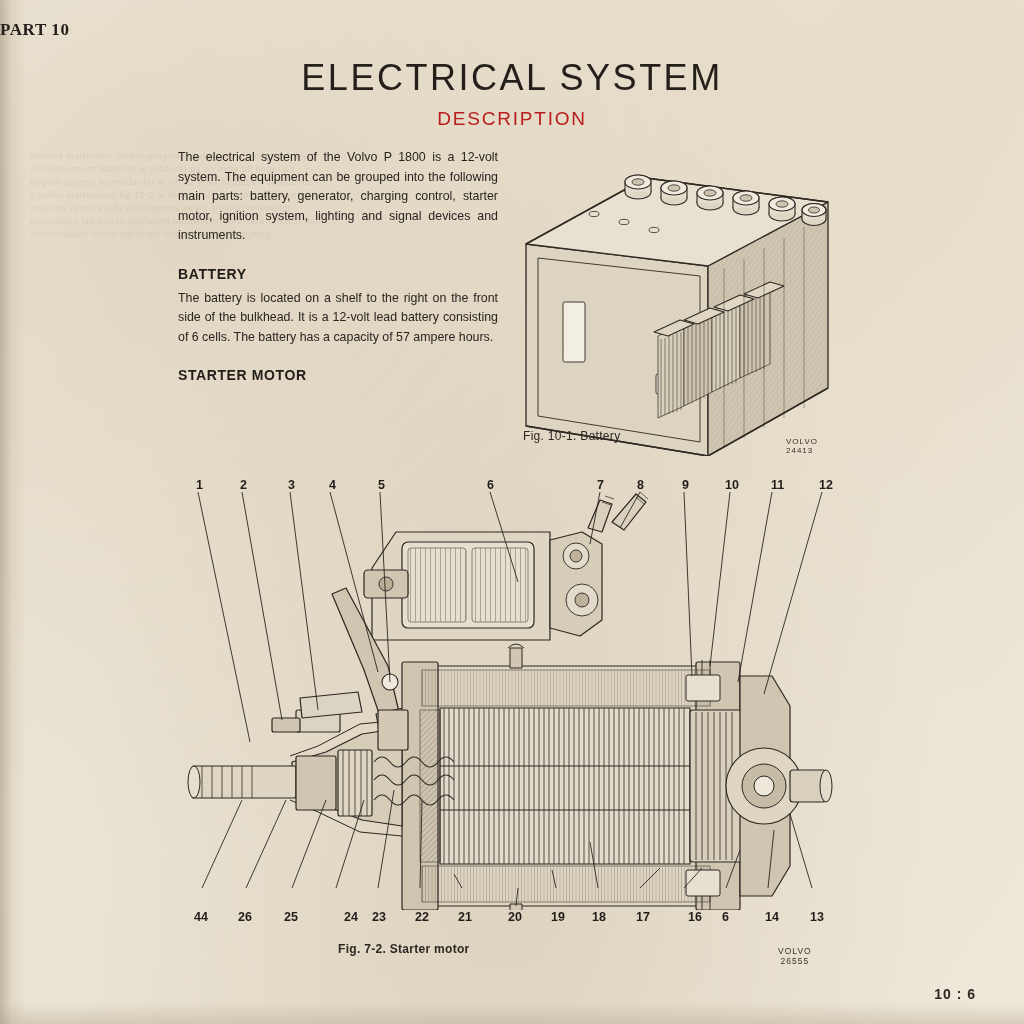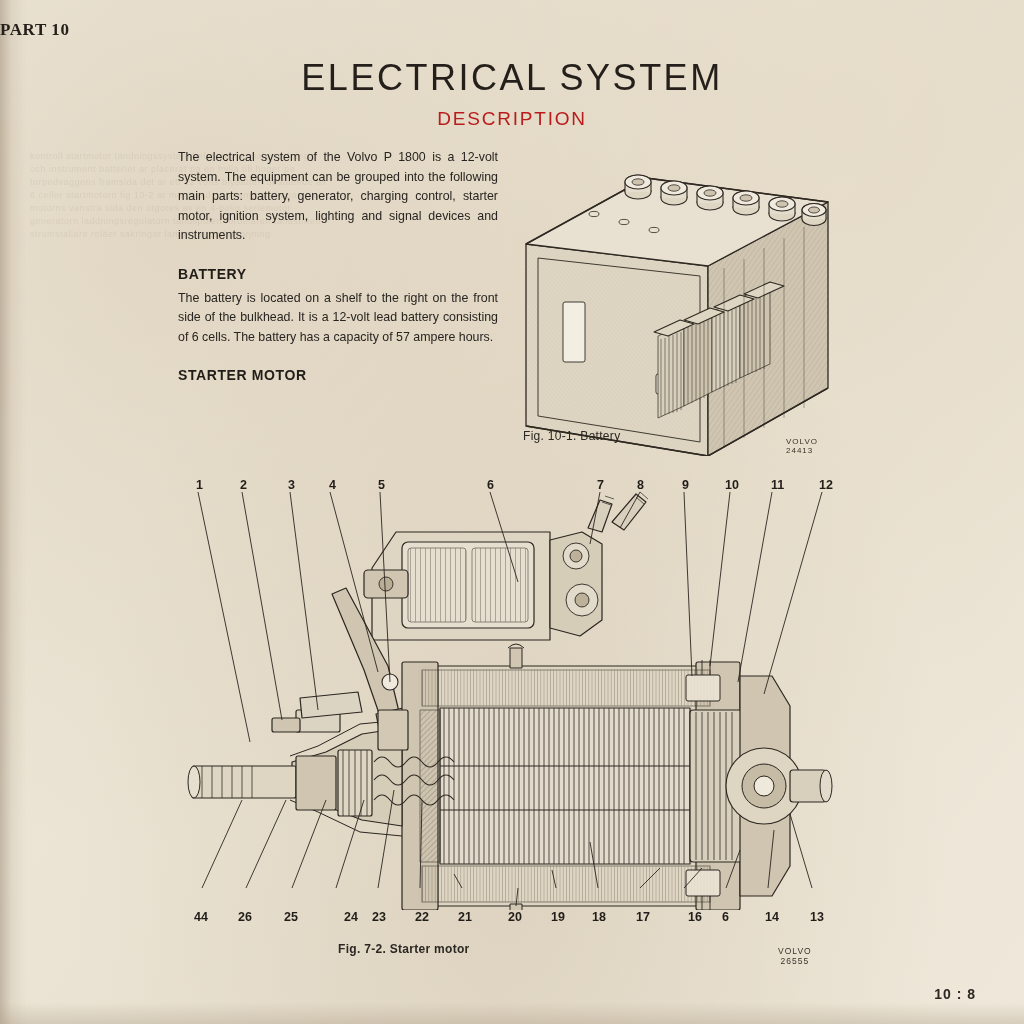--- a/index.html
+++ b/index.html
@@ -582,16 +582,16 @@
     <div class="callout" style="left:722px; top:910px;">6</div>
     <div class="callout" style="left:765px; top:910px;">14</div>
     <div class="callout" style="left:810px; top:910px;">13</div>
 
     <div class="fig2-cap">Fig. 7-2.   Starter motor</div>
     <div class="volvo-mark2">
       <div>VOLVO</div>
       <div>26555</div>
     </div>
 
-    <div class="page-num">10 : 8</div>
+    <div class="page-num">10 : 6</div>
 
   </div>
 </div>
 
 </body></html>

